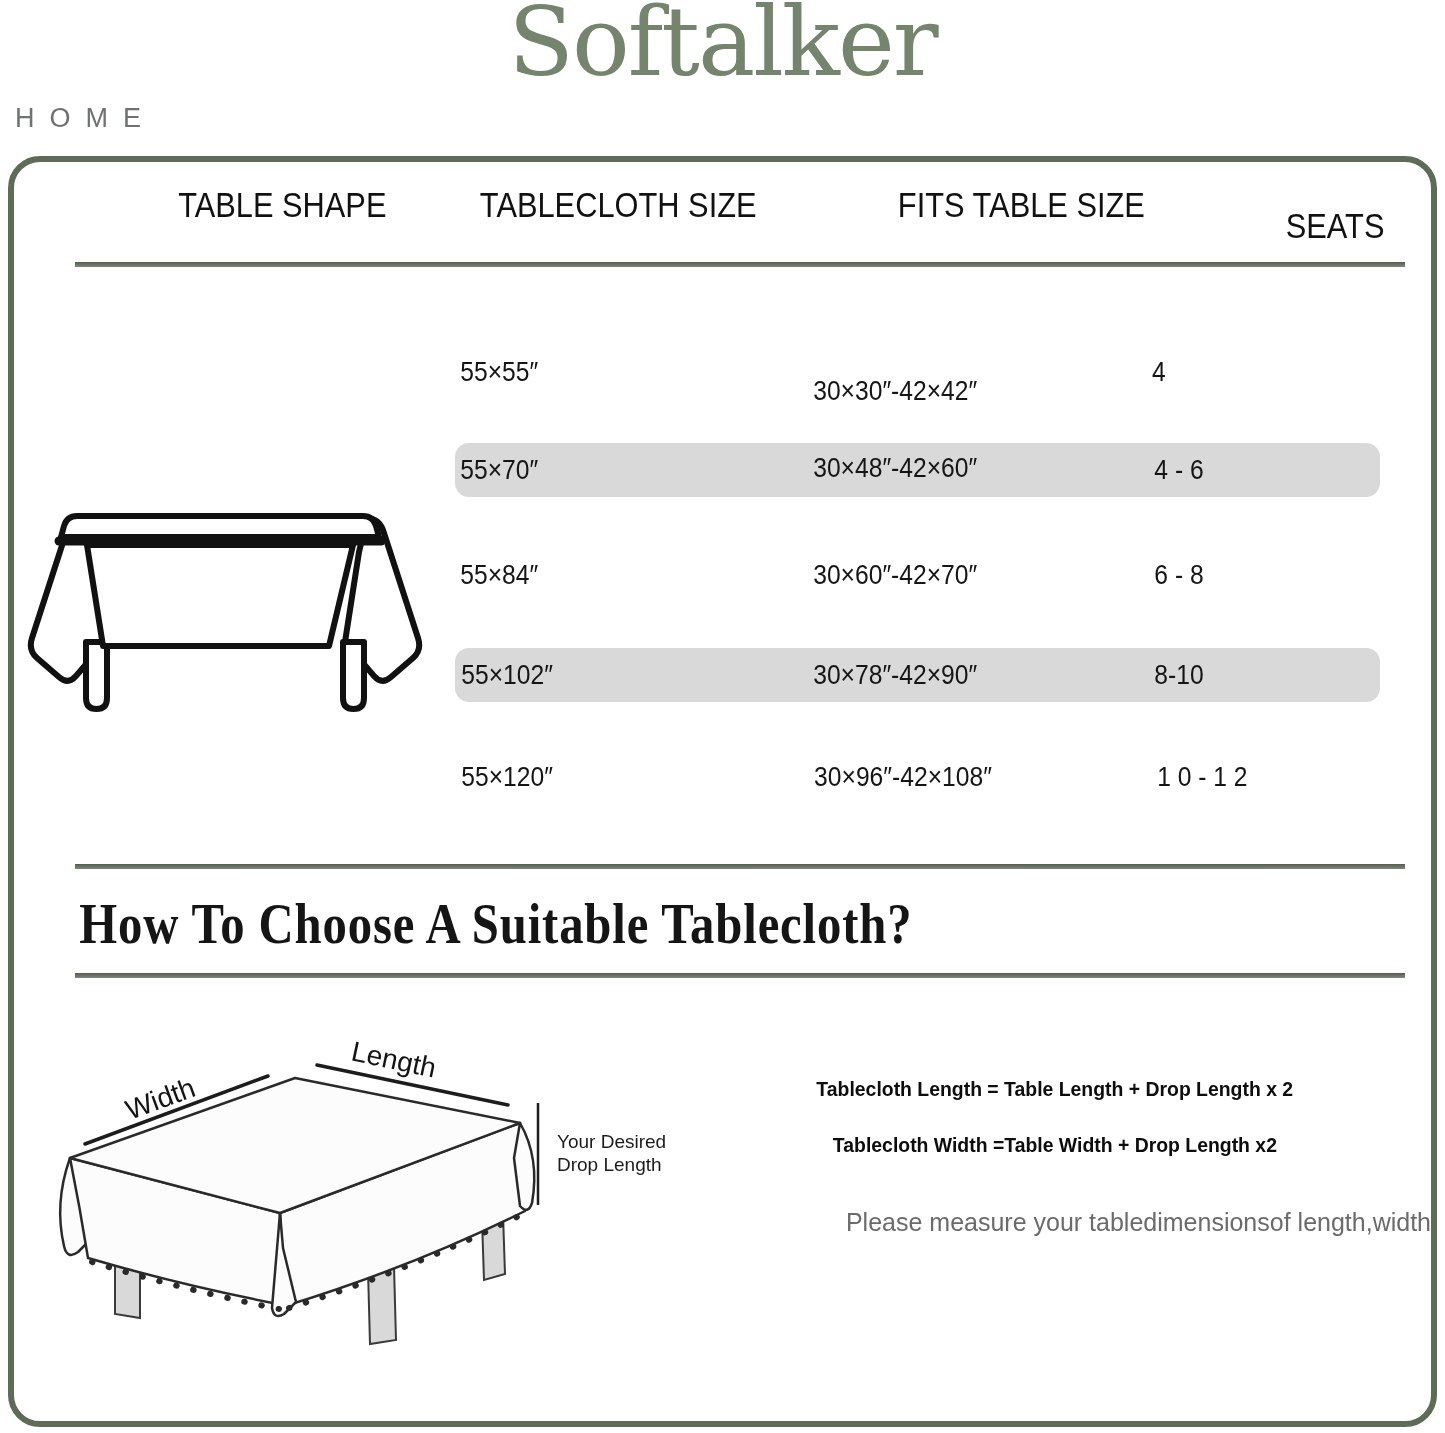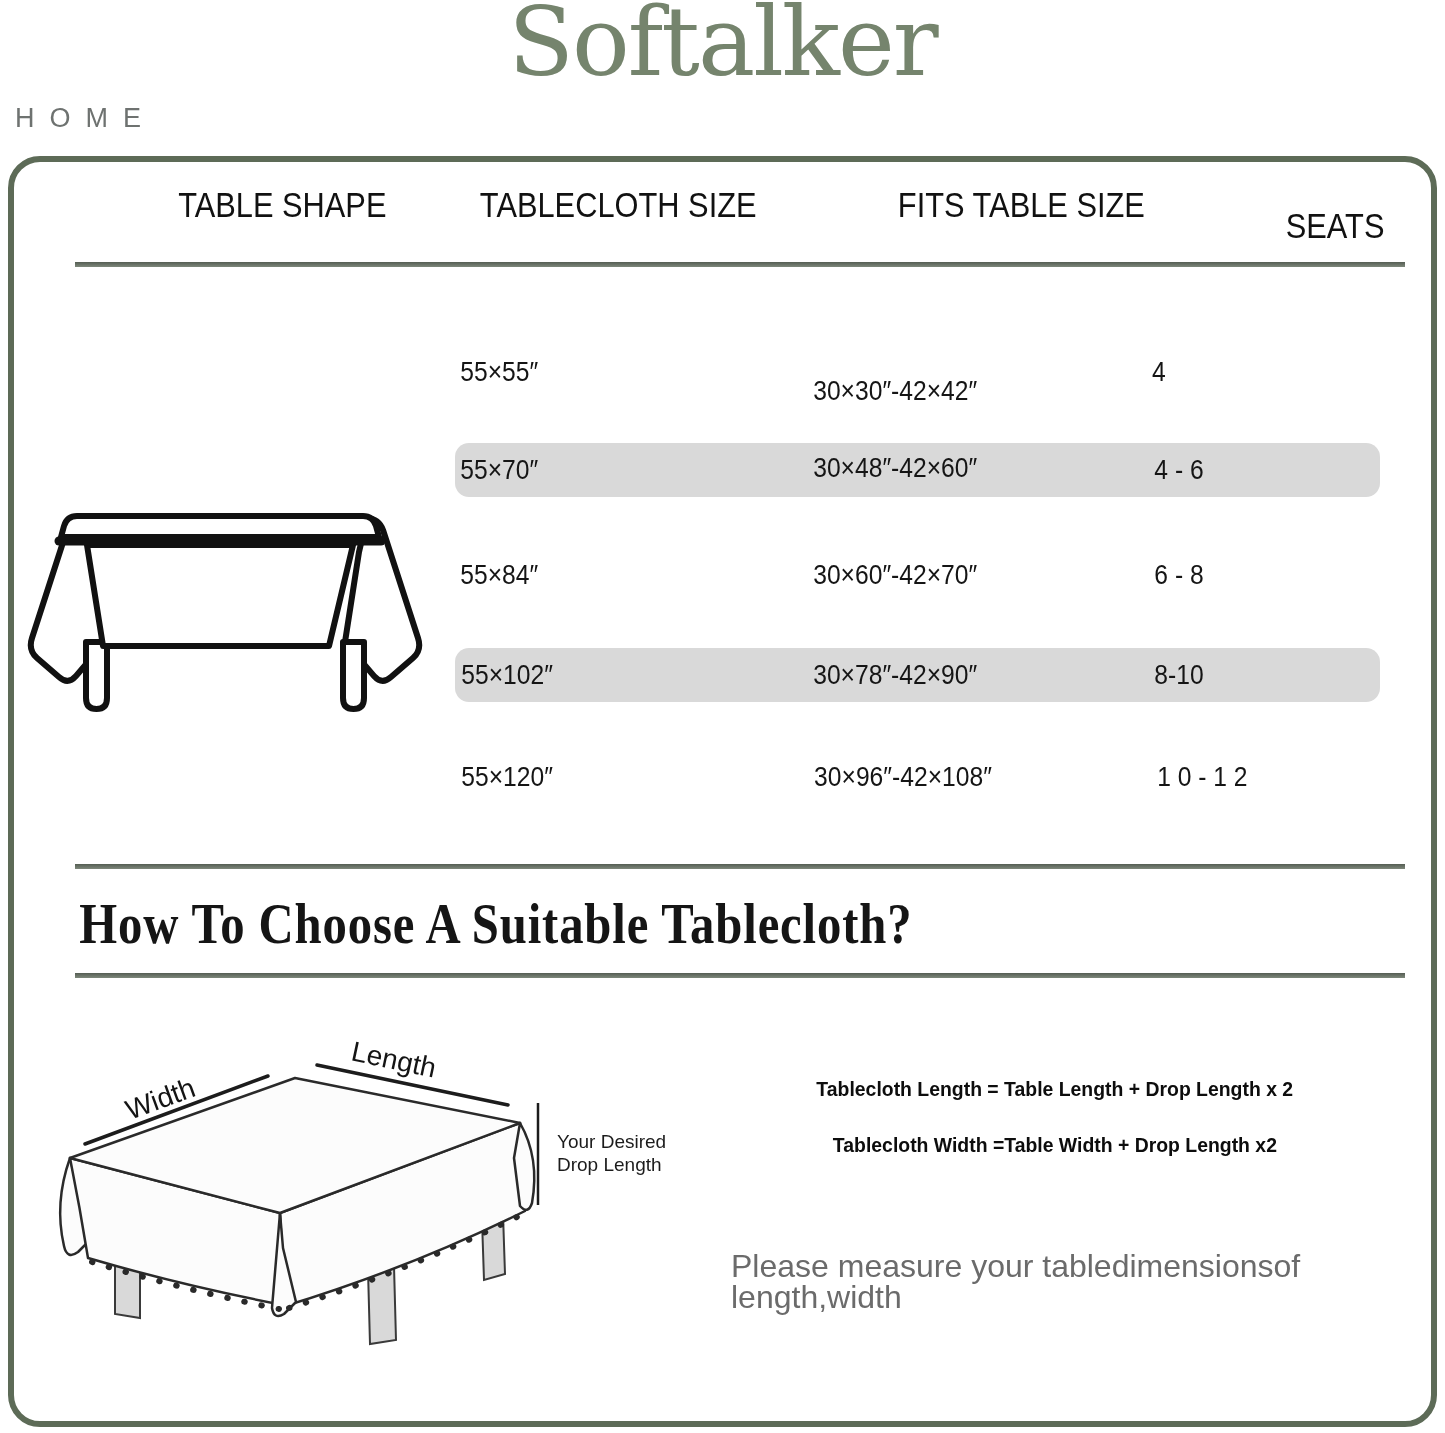--- a/index.html
+++ b/index.html
@@ -26,21 +26,21 @@
   .c2{left:455px;width:320px;}
   .c3{left:802px;width:360px;}
   .c4{left:1151px;width:240px;}
 
   
   .guide-heading{top:890px;left:0;width:100%;text-align:left;
     font-family:"Liberation Serif","DejaVu Serif",serif;font-size:58px;font-weight:600;color:#151515;}
   .guide-heading .serif-cond{display:inline-block;transform:scaleX(0.84);transform-origin:center;white-space:nowrap;letter-spacing:1px;}
   .formula{left:690px;width:730px;text-align:center;font-size:20px;font-weight:bold;color:#0d0d0d;white-space:nowrap;}
   .formula .cond2{display:inline-block;transform:scaleX(0.97);transform-origin:center;white-space:nowrap;}
-  .note{left:731px;width:700px;text-align:left;font-size:32px;color:#6b6b6b;line-height:31px;margin-top:44px;}
+  .note{left:731px;width:700px;text-align:right;font-size:25px;color:#6b6b6b;line-height:31px;}
 
   svg text{font-family:"Liberation Sans",sans-serif;}
 </style>
 </head>
 <body>
 
 <div class="abs logo-word">Softalker</div>
 <div class="abs logo-sub">HOME</div>
 
 <div class="abs card"></div>

